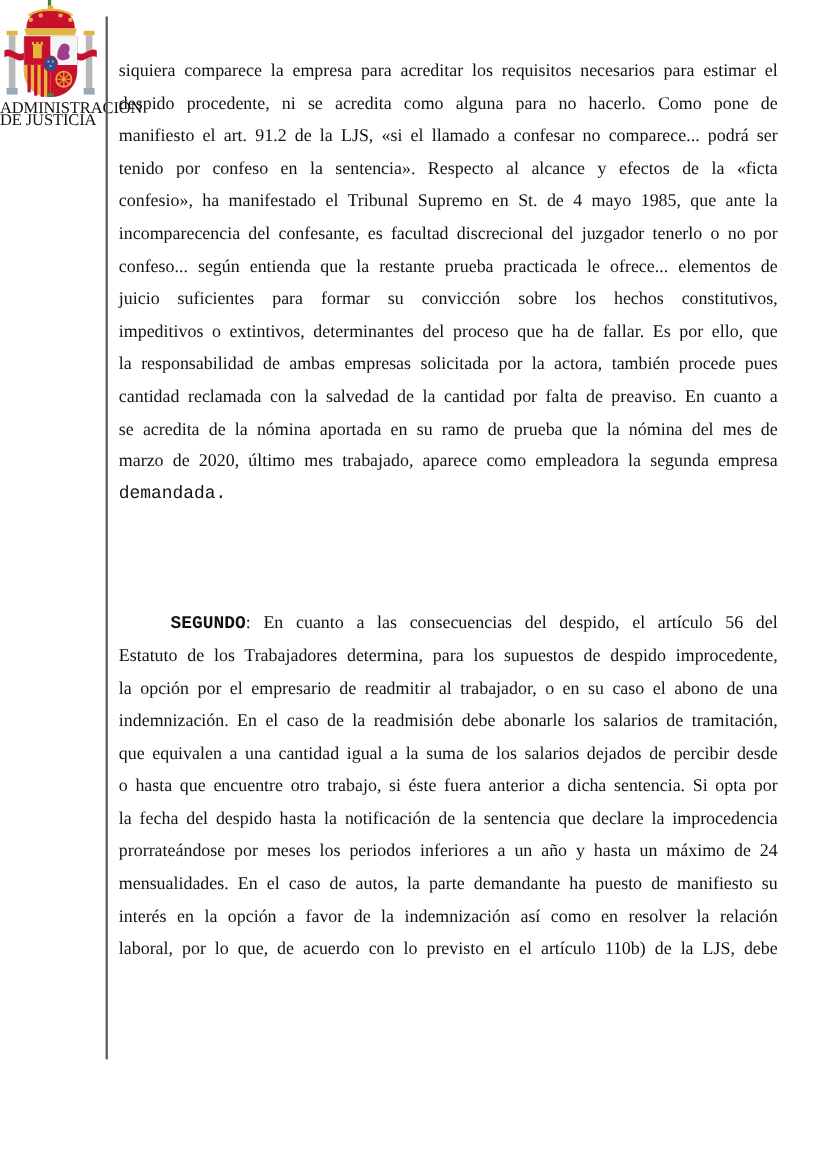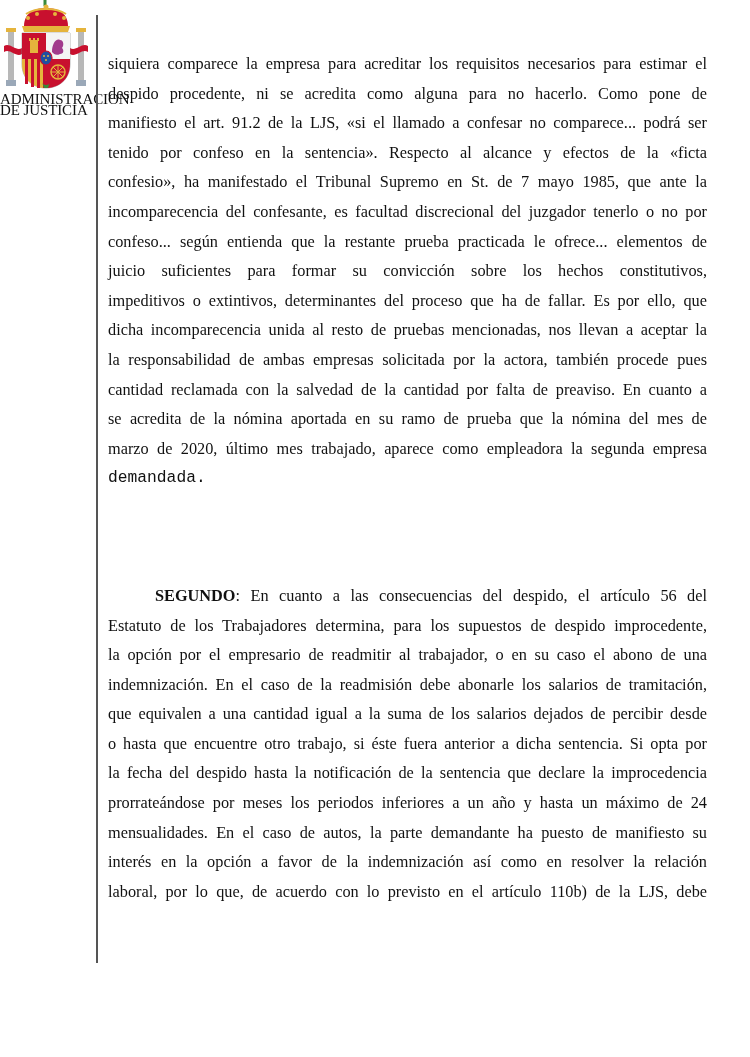--- a/index.html
+++ b/index.html
@@ -69,20 +69,21 @@
       font-family: Liberation Mono, monospace;
     }
     .para-gap {
       height: 88px;
     }
     .indent {
       padding-left: 47px;
     }
     .bold {
       font-weight: bold;
+      font-family: Liberation Mono, monospace;
     }
   </style>
 </head>
 <body>
 
 <div class="logo">
   <svg width="88" height="92" viewBox="0 0 88 92">
 
     <rect x="41.5" y="0" width="3" height="6" fill="#3a8a3a"></rect>
     <path d="M22 26 C22 12, 34 8, 44 8 C54 8, 66 12, 66 26 Z" fill="#c8102e"></path>
@@ -138,26 +139,25 @@
 </div>
 
 <div class="margin-line"></div>
 
 <div class="content">
   <div>
     <span class="line">siquiera comparece la empresa para acreditar los requisitos necesarios para estimar el</span>
     <span class="line">despido procedente, ni se acredita como alguna para no hacerlo. Como pone de</span>
     <span class="line">manifiesto el art. 91.2 de la LJS, «si el llamado a confesar no comparece... podrá ser</span>
     <span class="line">tenido por confeso en la sentencia». Respecto al alcance y efectos de la «ficta</span>
-    <span class="line">confesio»,  ha manifestado el Tribunal Supremo en St. de 7 mayo 1985, que ante la</span>
+    <span class="line">confesio»,  ha manifestado el Tribunal Supremo en St. de 4 mayo 1985, que ante la</span>
     <span class="line">incomparecencia del confesante, es facultad discrecional del juzgador tenerlo o no por</span>
     <span class="line">confeso... según entienda que la restante prueba practicada le ofrece... elementos de</span>
     <span class="line">juicio suficientes para formar su convicción sobre los hechos constitutivos,</span>
     <span class="line">impeditivos o extintivos, determinantes del proceso que ha de fallar. Es por ello, que</span>
-    <span class="line">dicha incomparecencia unida al resto de pruebas mencionadas, nos llevan a aceptar la</span>
     <span class="line">la responsabilidad de ambas empresas solicitada por la actora, también procede pues</span>
     <span class="line">cantidad reclamada con la salvedad de la cantidad por falta de preaviso.  En cuanto a</span>
     <span class="line">se acredita de la nómina aportada en su ramo de prueba que la nómina del mes de</span>
     <span class="line">marzo de 2020, último mes trabajado, aparece como empleadora la segunda empresa</span>
     <span class="line last">demandada.</span>
   </div>
 
   <div class="para-gap"></div>
 
   <div>

